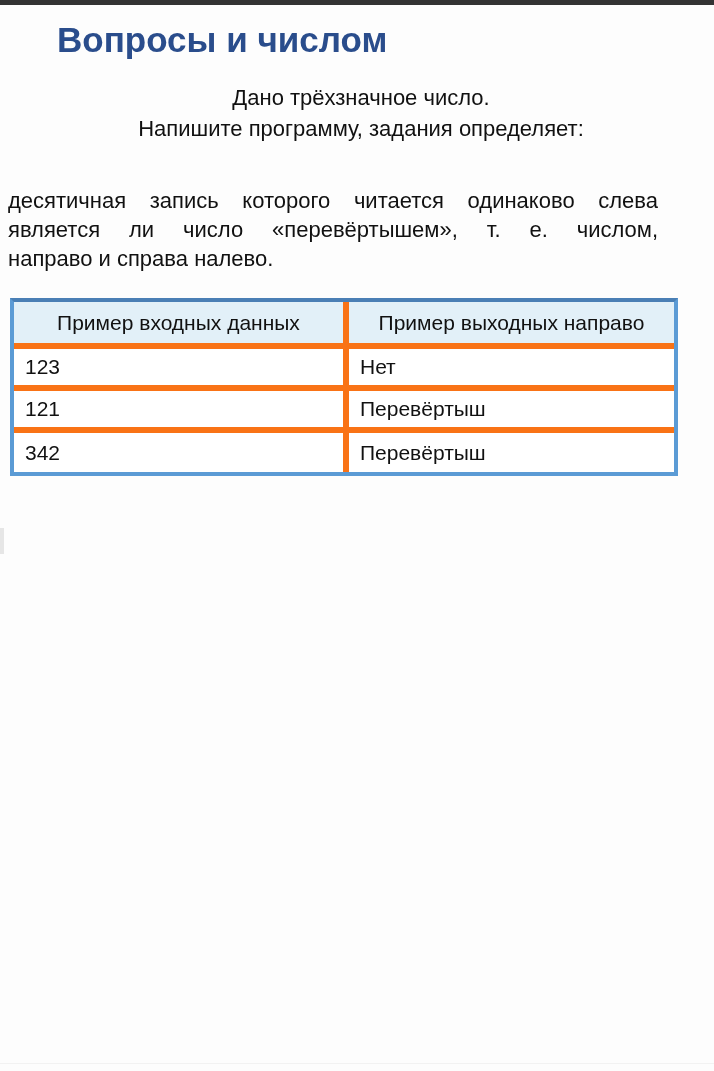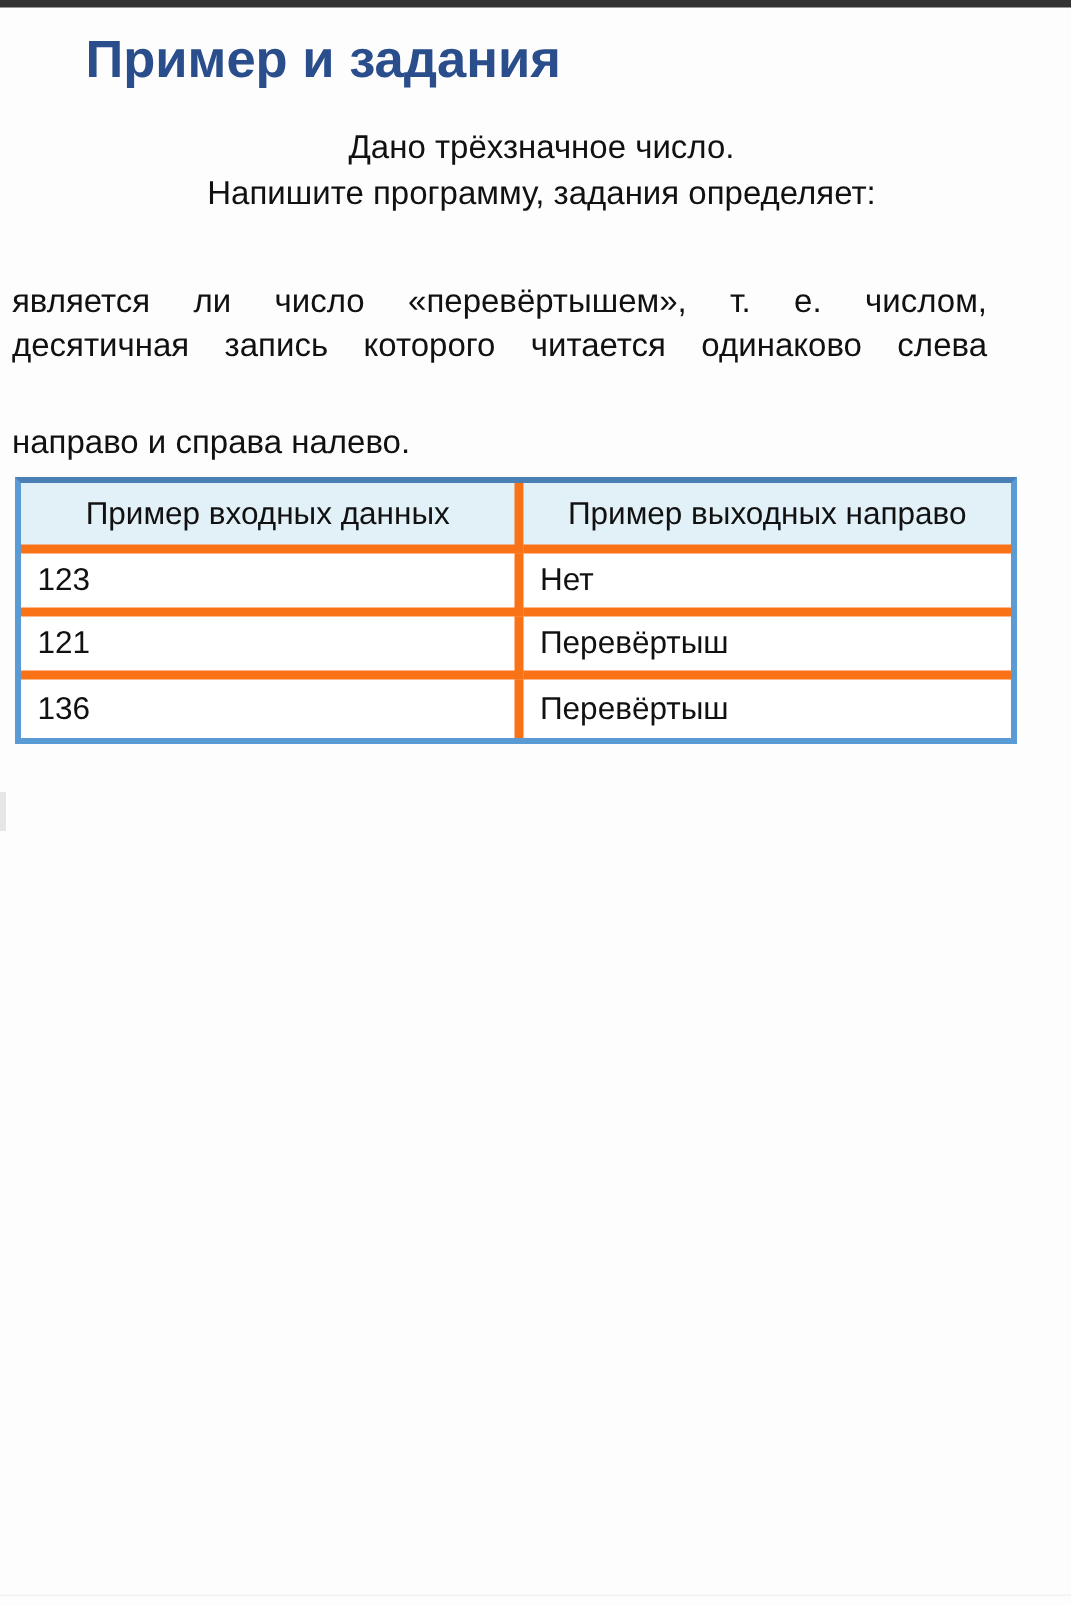--- a/index.html
+++ b/index.html
@@ -44,30 +44,28 @@
     font-size: 22px;
     line-height: 29px;
     color: #111111;
   }
   .task .just {
     text-align: justify;
     text-align-last: justify;
   }
   .task .last {
     text-align: left;
-    margin-top: 36px;
   }
   .tablewrap {
     position: absolute;
     left: 10px; top: 298px;
     width: 668px;
     border: 4px solid #5b9bd5;
     border-top-color: #4a7fb5;
     background: #ffffff;
-    margin-top: 20px;
   }
   table.sample {
     width: 100%;
     border-collapse: collapse;
     table-layout: fixed;
   }
   table.sample td, table.sample th {
     border: 6px solid #f97316;
     font-size: 21px;
     font-weight: normal;
@@ -109,30 +107,30 @@
     background: #f2f2f2;
   }
 </style>
 </head>
 <body>
 
 <div class="slide">
 
   <div class="topbar"></div>
 
-  <div class="title">Пример и задания</div>
+  <div class="title">Вопросы и числом</div>
 
   <div class="intro">
     <div>Дано трёхзначное число.</div>
     <div>Напишите программу, задания определяет:</div>
   </div>
 
   <div class="task">
+    <div class="just">десятичная запись которого читается одинаково слева</div>
     <div class="just">является ли число «перевёртышем», т. е. числом,</div>
-    <div class="just">десятичная запись которого читается одинаково слева</div>
     <div class="last">направо и справа налево.</div>
   </div>
 
   <div class="tablewrap">
     <table class="sample">
       <colgroup>
           <col class="c1">
           <col class="c2">
         </colgroup>
       <tbody>
@@ -142,21 +140,21 @@
       </tr>
       <tr>
         <td>123</td>
         <td>Нет</td>
       </tr>
       <tr>
         <td>121</td>
         <td>Перевёртыш</td>
       </tr>
       <tr>
-        <td>136</td>
+        <td>342</td>
         <td>Перевёртыш</td>
       </tr>
     </tbody>
       </table>
   </div>
 
   <div class="edge-artifact"></div>
   <div class="bottom-line"></div>
 
 </div>

